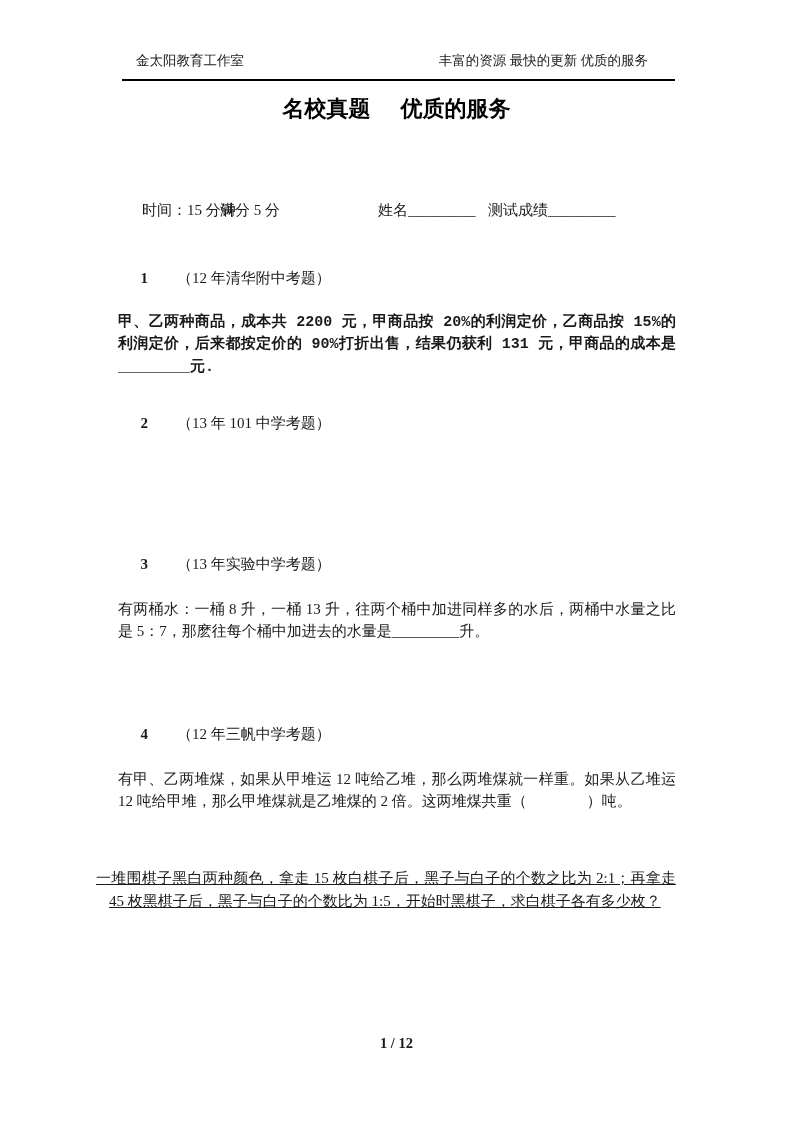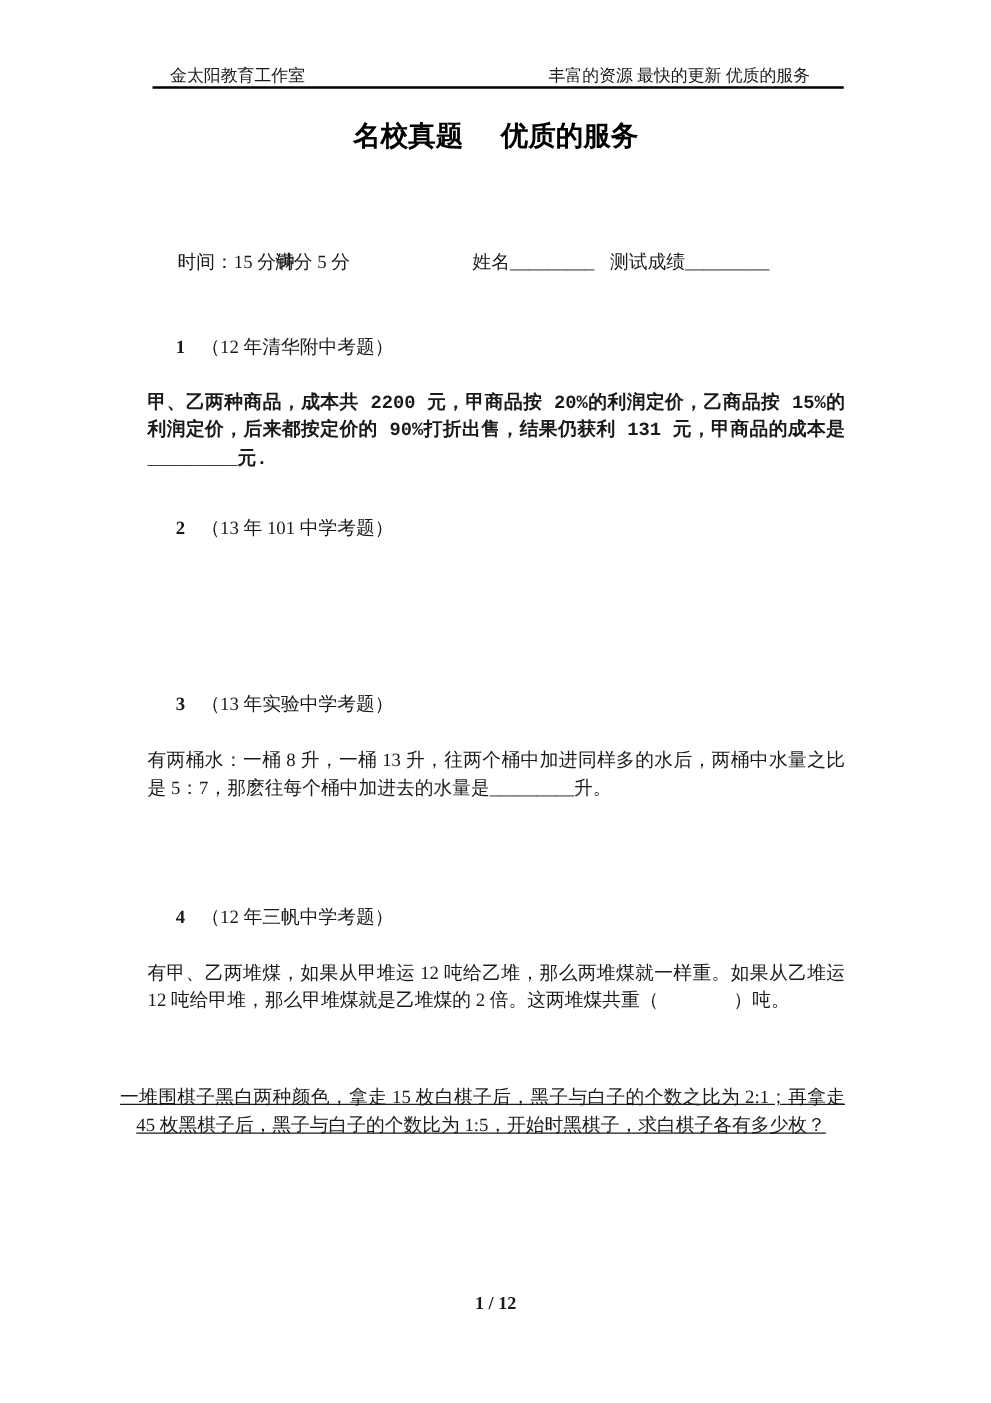--- a/index.html
+++ b/index.html
@@ -20,21 +20,21 @@
   
   .header {
     position: absolute;
     top: 52px;
     left: 122px;
     width: 553px;
     display: flex;
     justify-content: space-between;
     font-size: 13.5px;
     line-height: 17px;
-    padding-bottom: 0;
+    padding-bottom: 10px;
     border-bottom: 2px solid #000000;
   }
   .header .h-left  { padding-left: 14px; }
   .header .h-right { padding-right: 27px; }
 
   
   .title {
     position: absolute;
     top: 94px;
     left: 0;
@@ -73,21 +73,21 @@
     font-size: 15px;
     line-height: 22.5px;
   }
   .p1 { top: 244px; }
   .p2 { top: 389px; }
   .p3 { top: 530px; }
   .p4 { top: 700px; }
   .p5 { top: 867px; }
   .prob-head { white-space: pre; }
   .prob-num  { font-weight: bold; }
-  .prob-src  { margin-left: 13px; }
+  .prob-src  { margin-left: 29px; }
   .p5 .prob-src { margin-left: 11px; }
   .prob-body {
     text-align: justify;
     text-justify: inter-ideograph;
   }
   .p1 .prob-body { font-weight: bold; font-family: Liberation Mono, monospace; }
   .p5 .prob-body { margin-left: -9px; text-indent: -13px; text-decoration: underline; }
 
   
   .footer {

